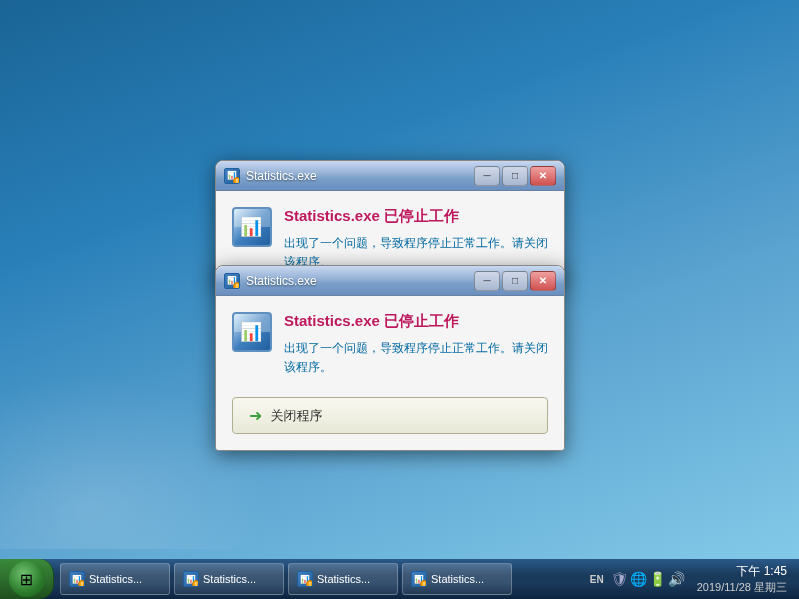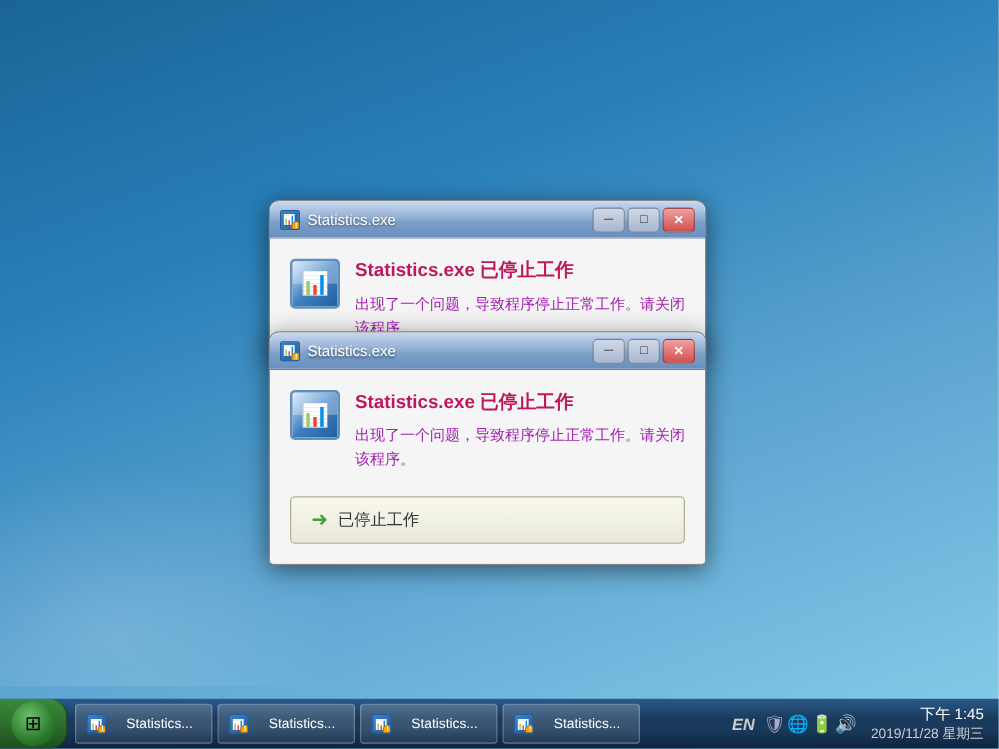--- a/index.html
+++ b/index.html
@@ -88,37 +88,35 @@
       height: 16px;
       flex-shrink: 0;
     }
 
     .taskbar-item-label {
       font-size: 11px;
       color: #fff;
       white-space: nowrap;
       overflow: hidden;
       text-overflow: ellipsis;
-      margin-left: 12px;
     }
 
     .taskbar-right {
       display: flex;
       align-items: center;
       height: 100%;
       padding: 0 4px;
       gap: 4px;
     }
 
     .taskbar-lang {
       color: #ccc;
-      font-size: 13px;
+      font-size: 10px;
       font-weight: bold;
       padding: 2px 4px;
-      font-style: italic;
     }
 
     .taskbar-icons {
       display: flex;
       align-items: center;
       gap: 3px;
     }
 
     .taskbar-icon-small {
       width: 16px;
@@ -277,21 +275,21 @@
 
     .dialog-heading {
       font-size: 15px;
       color: #be185d;
       font-weight: bold;
       margin-bottom: 8px;
     }
 
     .dialog-description {
       font-size: 12px;
-      color: #a21caf;
+      color: #0369a1;
       line-height: 1.6;
     }
 
     .dialog-footer {
       padding: 8px 16px 16px 16px;
       background: #f5f5f5;
     }
 
     .action-button {
       display: flex;
@@ -405,21 +403,21 @@
       </div>
       <div class="dialog-text">
         <div class="dialog-heading">Statistics.exe 已停止工作</div>
         <div class="dialog-description">出现了一个问题，导致程序停止正常工作。请关闭该程序。</div>
       </div>
     </div>
   </div>
   <div class="dialog-footer">
     <div class="action-button">
       <span class="arrow-icon">➜</span>
-      <span>已停止工作</span>
+      <span>关闭程序</span>
     </div>
   </div>
 </div>
 
 <div class="taskbar">
   <div class="start-button">
     <div class="start-orb">
       <span style="font-size:16px;">⊞</span>
     </div>
   </div>

